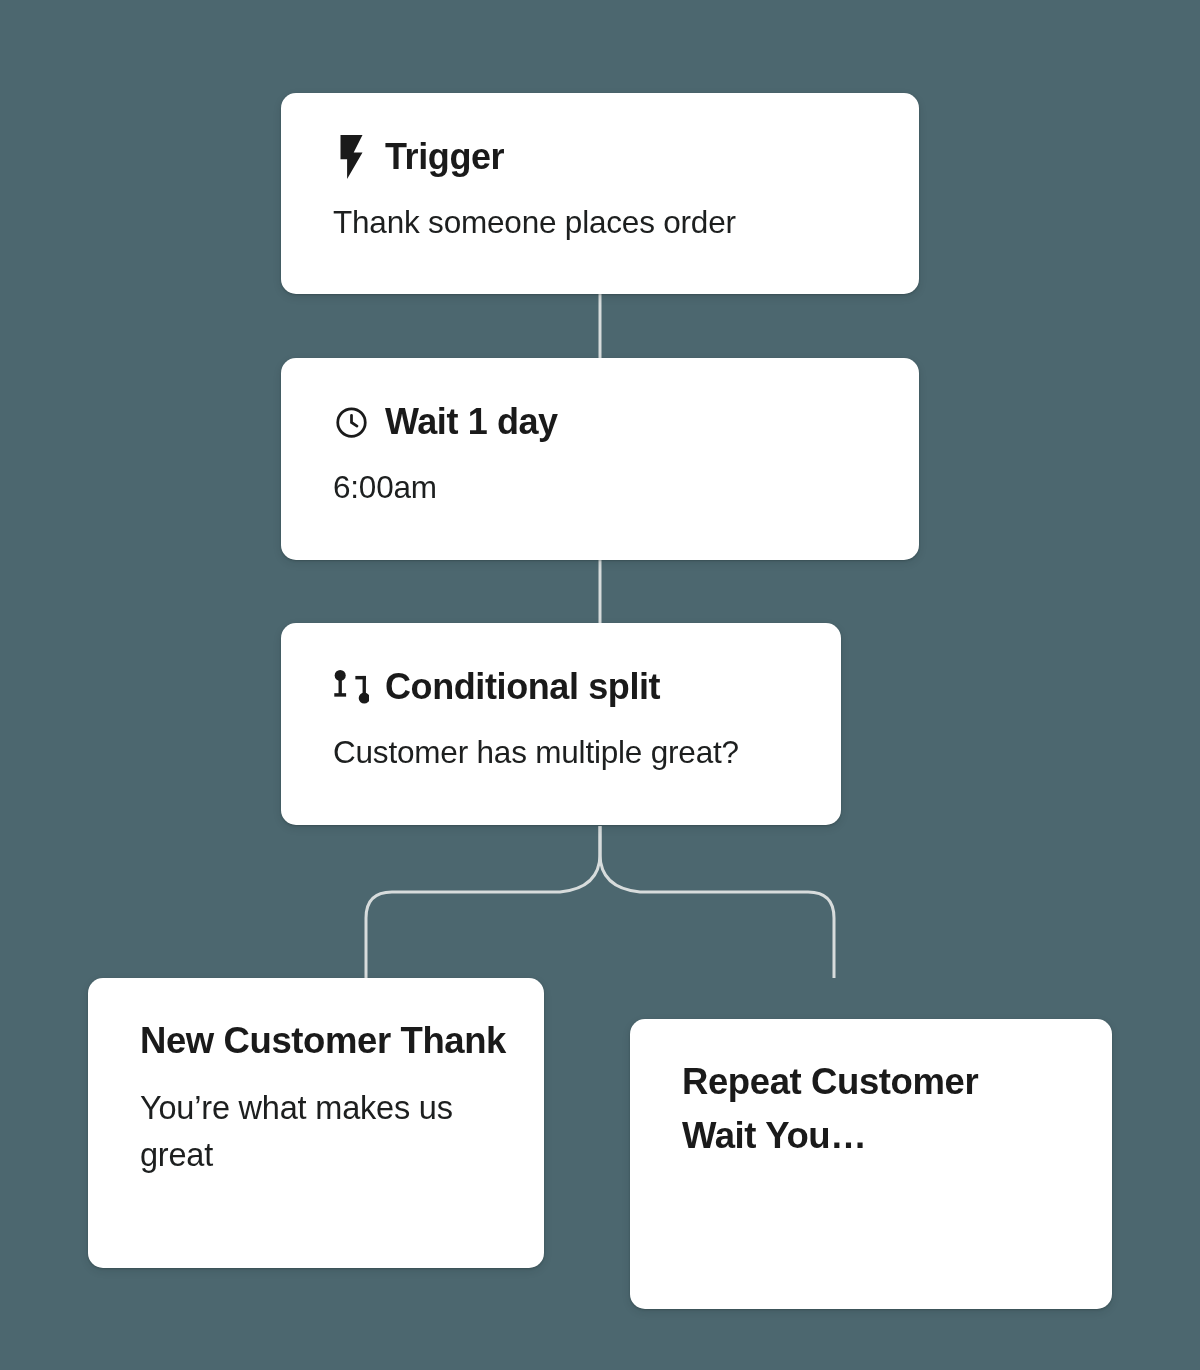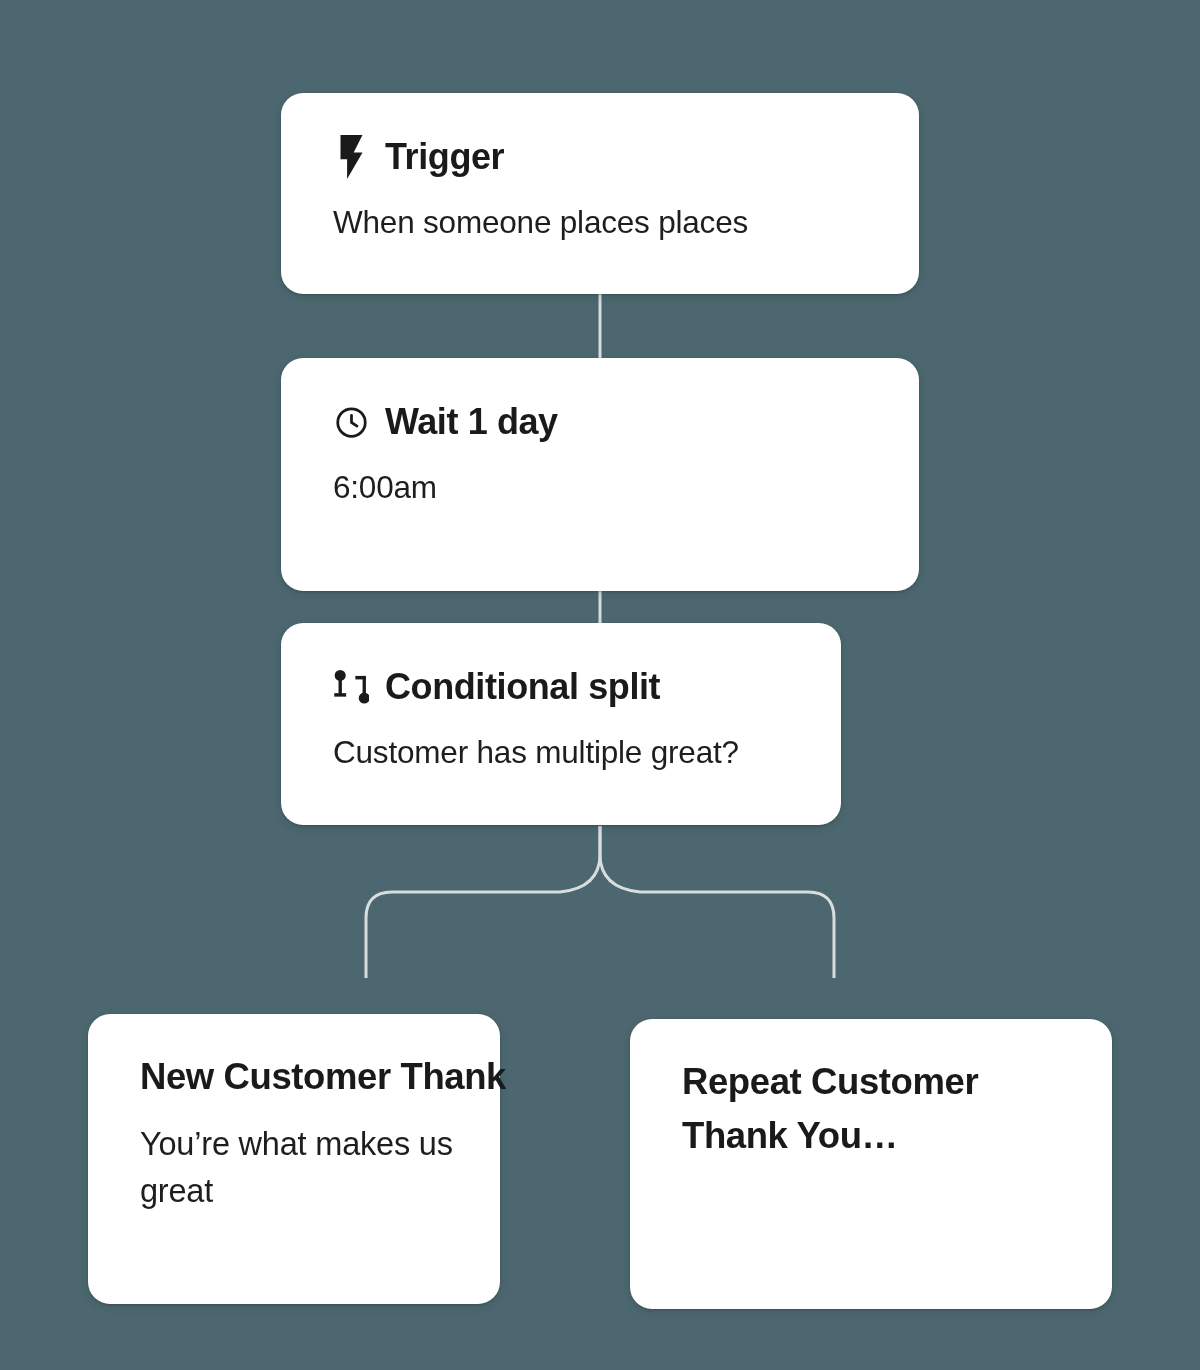--- a/index.html
+++ b/index.html
@@ -11,21 +11,21 @@
     overflow: hidden;
   }
   #connector-layer {
     position: absolute;
     left: 0; top: 0;
     pointer-events: none;
   }
   .card {
     position: absolute;
     background: #FFFFFF;
-    border-radius: 22px;
+    border-radius: 15px;
     box-shadow: 0 1px 2px rgba(20,30,33,0.25), 0 3px 8px rgba(20,30,33,0.12);
     color: #1A1A1A;
   }
   .card-top { padding: 42px 52px 0 52px; }
   .node-head {
     display: flex;
     align-items: center;
     gap: 16px;
     height: 44px;
     margin-bottom: 22px;
@@ -64,23 +64,23 @@
   }
   .branch-subtitle {
     font-size: 32.5px;
     letter-spacing: -0.2px;
     line-height: 47px;
     color: #1D1F1F;
   }
   .line { white-space: nowrap; min-height: 1px; }
 
   #card-trigger { left: 281px; top: 93px;  width: 638px; height: 201px; }
-  #card-wait    { left: 281px; top: 358px; width: 638px; height: 233px; }
+  #card-wait    { left: 281px; top: 358px; width: 638px; height: 202px; }
   #card-split   { left: 281px; top: 623px; width: 560px; height: 202px; }
-  #card-branch-left  { left: 88px;  top: 978px; width: 412px; height: 290px; margin-top: 36px; }
+  #card-branch-left  { left: 88px;  top: 978px; width: 456px; height: 290px; }
   #card-branch-right { left: 630px; top: 1019px; width: 482px; height: 290px; }
 </style>
 </head>
 <body>
 
 <svg id="connector-layer" width="1200" height="1370" viewBox="0 0 1200 1370">
   <path d="M600 294 V359" fill="none" stroke-width="3" stroke="#D7DCDC"></path>
   <path d="M600 559 V624" fill="none" stroke-width="3" stroke="#D7DCDC"></path>
   <path d="M600 826 V854 Q600 888 560 892 H392 Q366 892 366 918 V978" fill="none" stroke-width="3" stroke="#D7DCDC"></path>
   <path d="M600 826 V854 Q600 888 640 892 H808 Q834 892 834 918 V978" fill="none" stroke-width="3" stroke="#D7DCDC"></path>
@@ -88,21 +88,21 @@
 
 <div class="card card-top" id="card-trigger">
   <div class="node-head">
     <span class="icon-box">
       <svg width="23" height="44" viewBox="7 2 10 20" fill="currentColor">
         <path d="M7 2v11h3v9l7-12h-4l4-8z"></path>
       </svg>
     </span>
     <span class="node-title">Trigger</span>
   </div>
-  <div class="node-subtitle">When someone places places</div>
+  <div class="node-subtitle">Thank someone places order</div>
 </div>
 
 <div class="card card-top" id="card-wait">
   <div class="node-head">
     <span class="icon-box">
       <svg width="33" height="33" viewBox="0 0 24 24" fill="none" stroke="currentColor" stroke-width="2">
         <circle cx="12" cy="12" r="10"></circle>
         <path d="M12 6.8 V12 L16 14.6" stroke-linecap="round"></path>
       </svg>
     </span>
@@ -134,15 +134,15 @@
   </div>
   <div class="branch-subtitle">
     <div class="line">You’re what makes us</div>
     <div class="line">great</div>
   </div>
 </div>
 
 <div class="card card-branch" id="card-branch-right">
   <div class="branch-title">
     <div class="line">Repeat Customer</div>
-    <div class="line">Thank You…</div>
+    <div class="line">Wait You…</div>
   </div>
 </div>
 
 </body></html>

